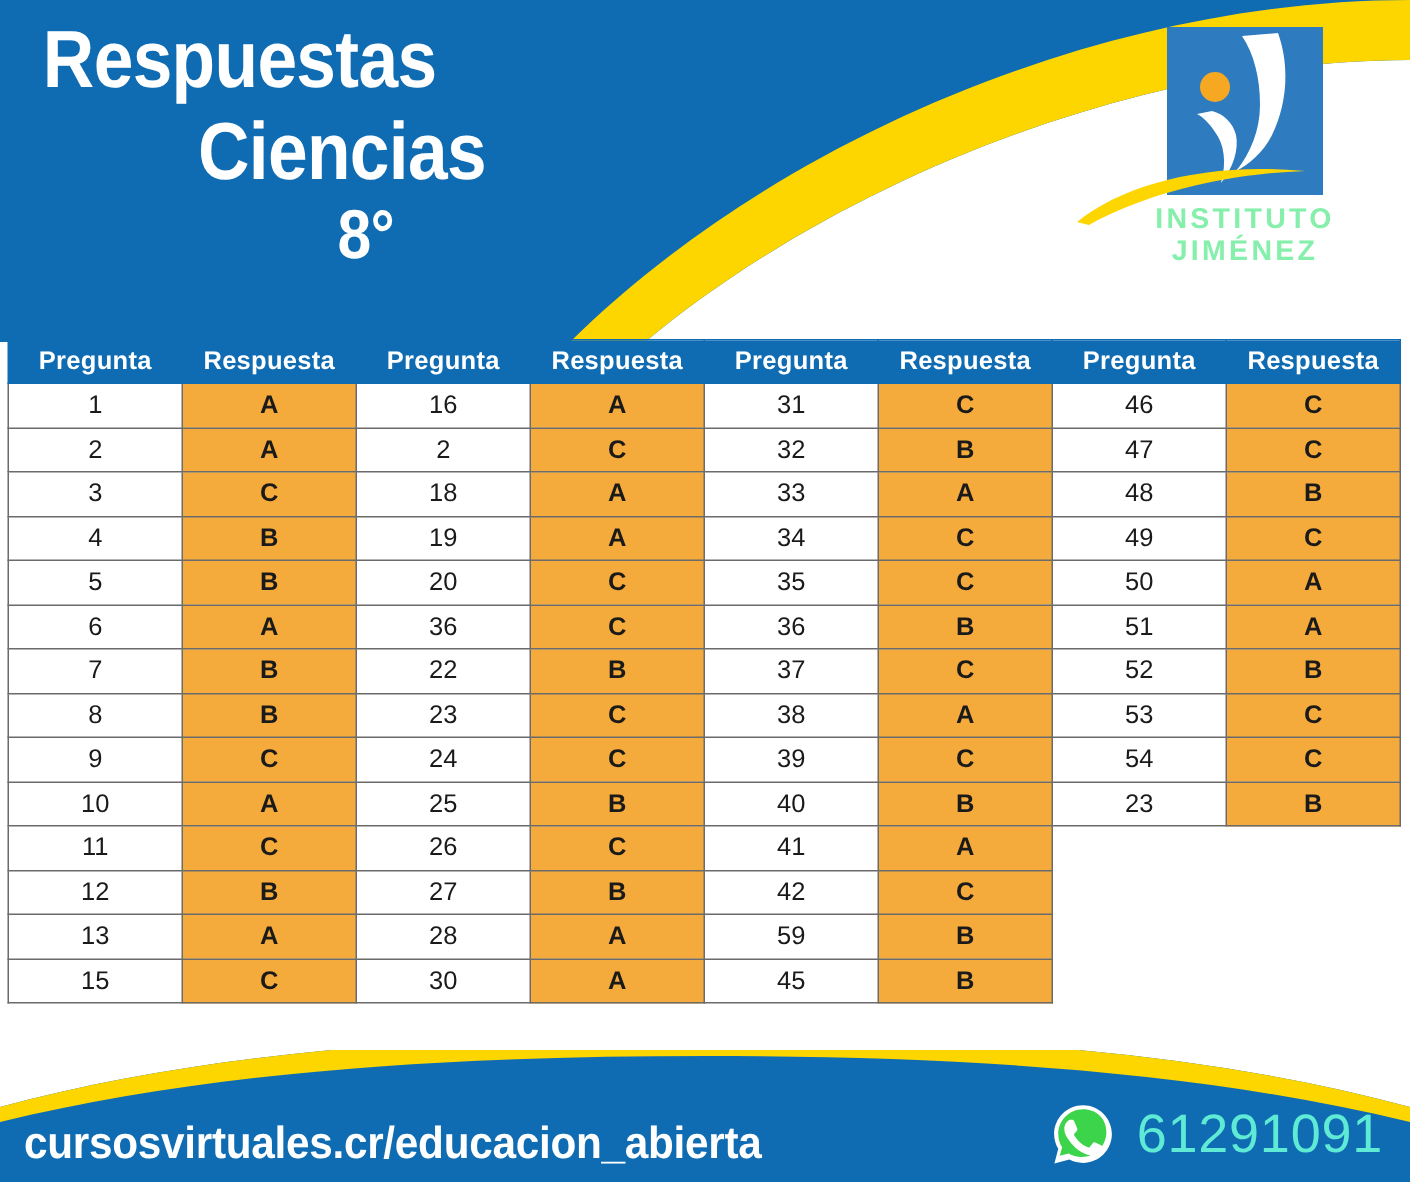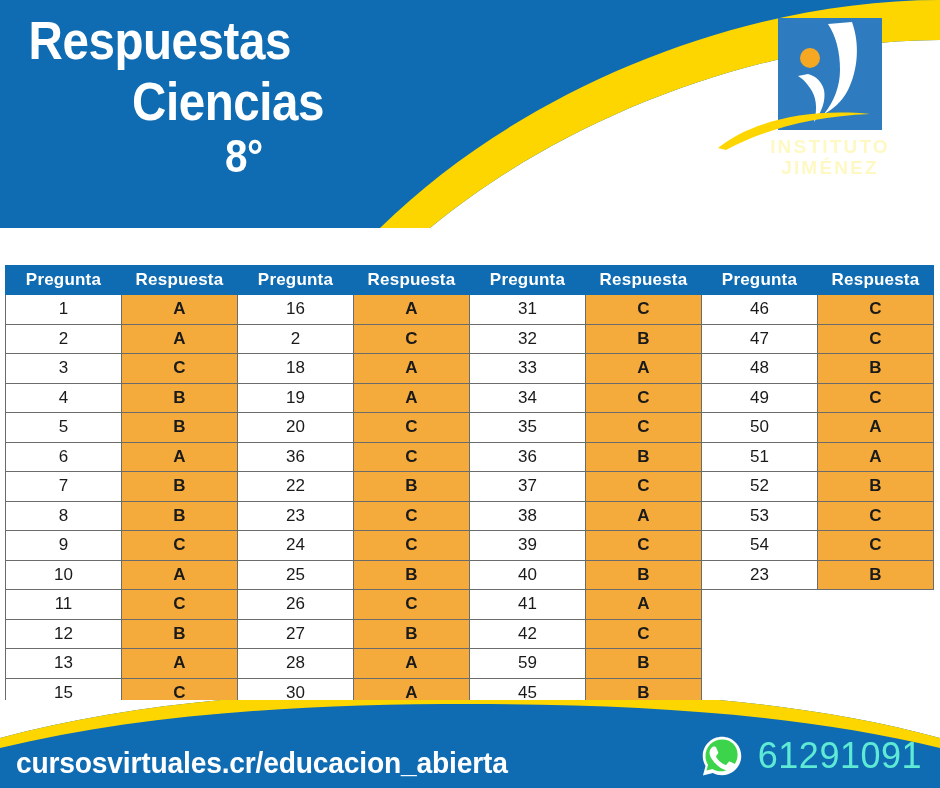--- a/index.html
+++ b/index.html
@@ -91,40 +91,39 @@
   .logo-swoosh {
     position: absolute;
     left: -28px;
     top: 88px;
     width: 160px;
     height: 44px;
   }
   .logo-text {
     margin-top: 6px;
     text-align: center;
-    color: #fef9c3;
+    color: #86efac;
     font-family: "Liberation Sans Narrow", "Liberation Sans", sans-serif;
     font-weight: bold;
     font-size: 19px;
     letter-spacing: 2.2px;
     line-height: 1.12;
   }
 
   
   .table-area {
     position: absolute;
     left: 5px;
     top: 226px;
     width: 930px;
   }
   table.answers {
     border-collapse: collapse;
     table-layout: fixed;
     width: 786px;
-    margin-top: 39px;
   }
   table.answers col.q { width: 116px; }
   table.answers col.a { width: 116px; }
   table.answers th {
     background: #0F6CB2;
     color: #ffffff;
     font-family: "Liberation Sans Narrow", "Liberation Sans", sans-serif;
     font-weight: bold;
     font-size: 17px;
     height: 26px;

